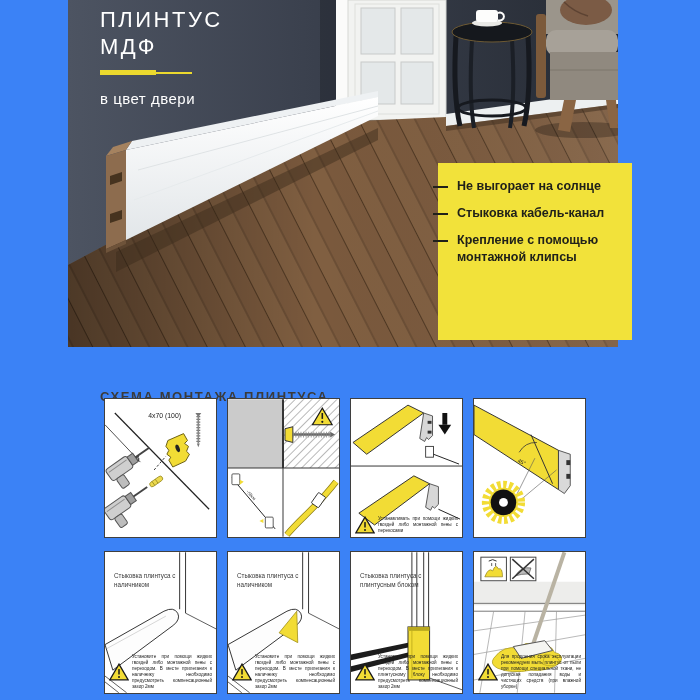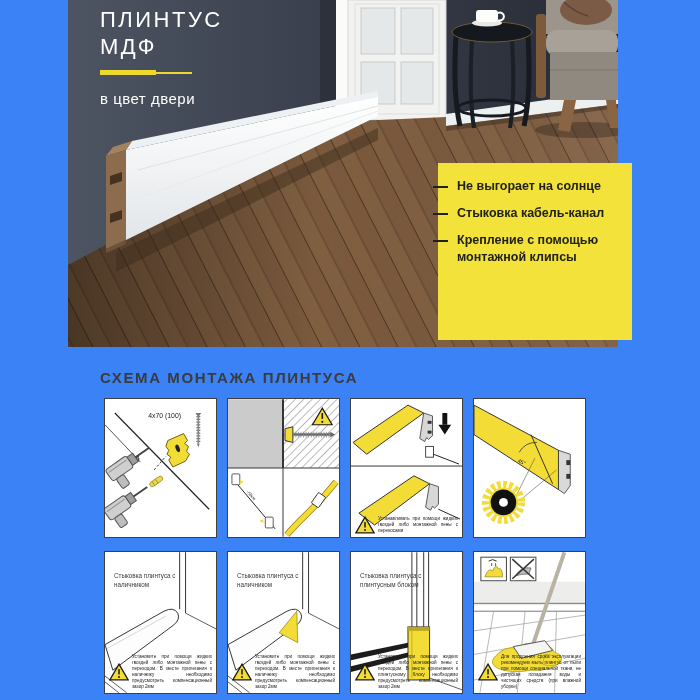--- a/index.html
+++ b/index.html
@@ -13,21 +13,21 @@
   .accent-row{display:flex;align-items:center;margin-top:10px;}
   .bar-thick{width:56px;height:5px;background:#ecd92e;}
   .bar-thin{width:36px;height:2px;background:#ecd92e;}
   .hero-sub{margin-top:15px;font-size:15px;font-weight:400;letter-spacing:0.5px;}
   .feature-box{position:absolute;left:330px;top:163px;width:194px;min-height:177px;
                background:#F2E23A;box-sizing:border-box;padding:15px 10px 12px 0;margin-left:40px;}
   .feature-item{display:flex;margin:0 0 9px 0;font-size:12.5px;font-weight:bold;
                 line-height:1.42;color:#20211a;}
   .dash{flex:0 0 15px;height:2px;background:#20211a;margin:8px 9px 0 -5px;}
   
-  .schema-heading{position:absolute;left:100px;top:369px;font-size:15px;font-weight:bold;
+  .schema-heading{position:absolute;left:100px;top:389px;font-size:13px;font-weight:bold;
                   letter-spacing:1.6px;color:#3b3b3b;}
   .dgrid{position:absolute;left:104px;top:398px;display:grid;
          grid-template-columns:repeat(4,113px);grid-template-rows:140px 143px;gap:13px 10px;}
   .panel{position:relative;border:1.5px solid #3f3f3f;background:#fff;box-sizing:border-box;}
   .panel svg.d{position:absolute;left:0;top:0;width:100%;height:100%;}
   .ptitle{position:absolute;left:9px;top:20px;width:70px;font-size:6.3px;line-height:1.4;color:#3a3a3a;}
   .cap{position:absolute;left:4px;right:4px;bottom:3px;display:flex;align-items:center;gap:3px;}
   .cap .wicon{flex:0 0 20px;height:18px;}
   .cap .t{font-size:4.6px;line-height:1.32;color:#222;text-align:justify;}
 </style>

